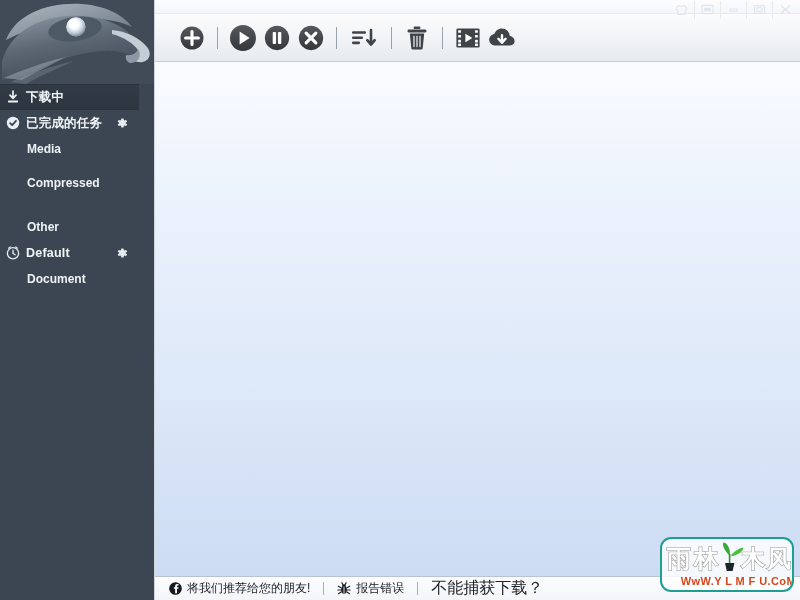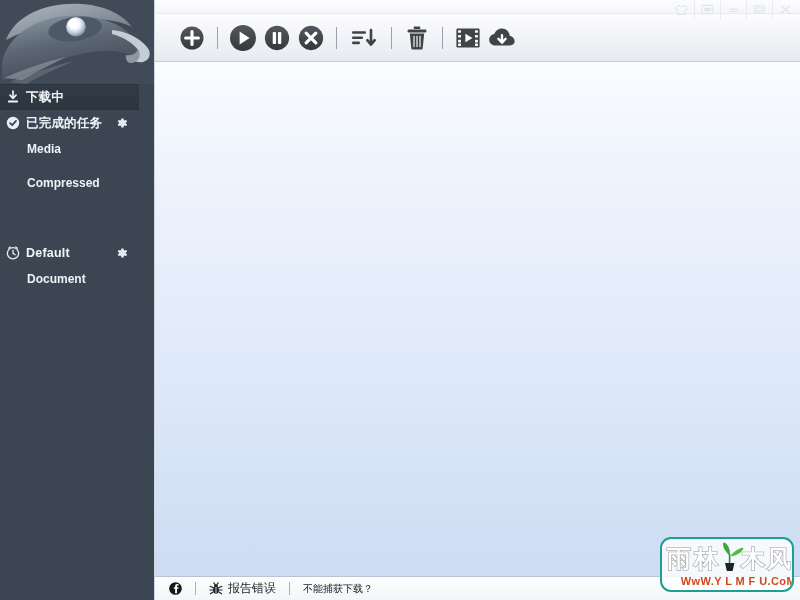--- a/index.html
+++ b/index.html
@@ -170,21 +170,21 @@
     color: #20242a;
     white-space: nowrap;
     cursor: pointer;
   }
   .sb-sep {
     width: 1px; height: 13px;
     background: #a8b0ba;
     margin: 0 13px;
   }
   .sb-plain {
-    font-size: 10px;
+    font-size: 16px;
     color: #20242a;
     white-space: nowrap;
     cursor: pointer;
   }
 
   
   #watermark {
     position: absolute;
     right: 6px; bottom: 8px;
     width: 134px; height: 55px;
@@ -288,20 +288,23 @@
         </svg>
       </span>
     </div>
 
     <div class="nav-child" style="top:136px;">
       <span>Media</span>
     </div>
     <div class="nav-child" style="top:162px;margin-top:8px;">
       <span>Compressed</span>
     </div>
+    <div class="nav-child" style="top:214px;">
+      <span>Other</span>
+    </div>
 
     <div class="nav-section" style="top:240px;">
       <div class="nav-ico">
         <svg width="14" height="14" viewBox="0 0 14 14">
           <circle cx="7" cy="7.3" r="5.6" fill="none" stroke="#e9eef4" stroke-width="1.3"></circle>
           <path d="M7 4.2 L7 7.4 L9.2 8.7" stroke="#e9eef4" stroke-width="1.3" fill="none" stroke-linecap="round"></path>
           <path d="M2.6 2.2 L4.3 1.0 M11.4 2.2 L9.7 1.0" stroke="#e9eef4" stroke-width="1.2" stroke-linecap="round"></path>
         </svg>
       </div>
       <span class="nav-label">Default</span>
@@ -476,20 +479,21 @@
 
     <div class="sb-item">
       <span>
         <svg width="13" height="13" viewBox="0 0 14 14" style="display:block">
           <circle cx="7" cy="7" r="6.8" fill="#161a1f"></circle>
           <path d="M8.6 7.3 L8.6 12.2 L6.6 12.2 L6.6 7.3 L5.2 7.3 L5.2 5.6 L6.6 5.6
                    L6.6 4.5 C6.6 3.0 7.3 2.1 9.0 2.1 L10.3 2.1 L10.3 3.8 L9.5 3.8
                    C8.8 3.8 8.6 4.1 8.6 4.7 L8.6 5.6 L10.3 5.6 L10.1 7.3 Z" fill="#ffffff"></path>
         </svg>
       </span>
+      <span>将我们推荐给您的朋友!</span>
     </div>
 
     <div class="sb-sep"></div>
 
     <div class="sb-item">
       <span>
         <svg width="14" height="13" viewBox="0 0 15 14" style="display:block">
           <g fill="#1b1f24">
             <ellipse cx="7.5" cy="8.4" rx="3.1" ry="4.2"></ellipse>
             <ellipse cx="7.5" cy="4.1" rx="2.0" ry="1.8"></ellipse>

